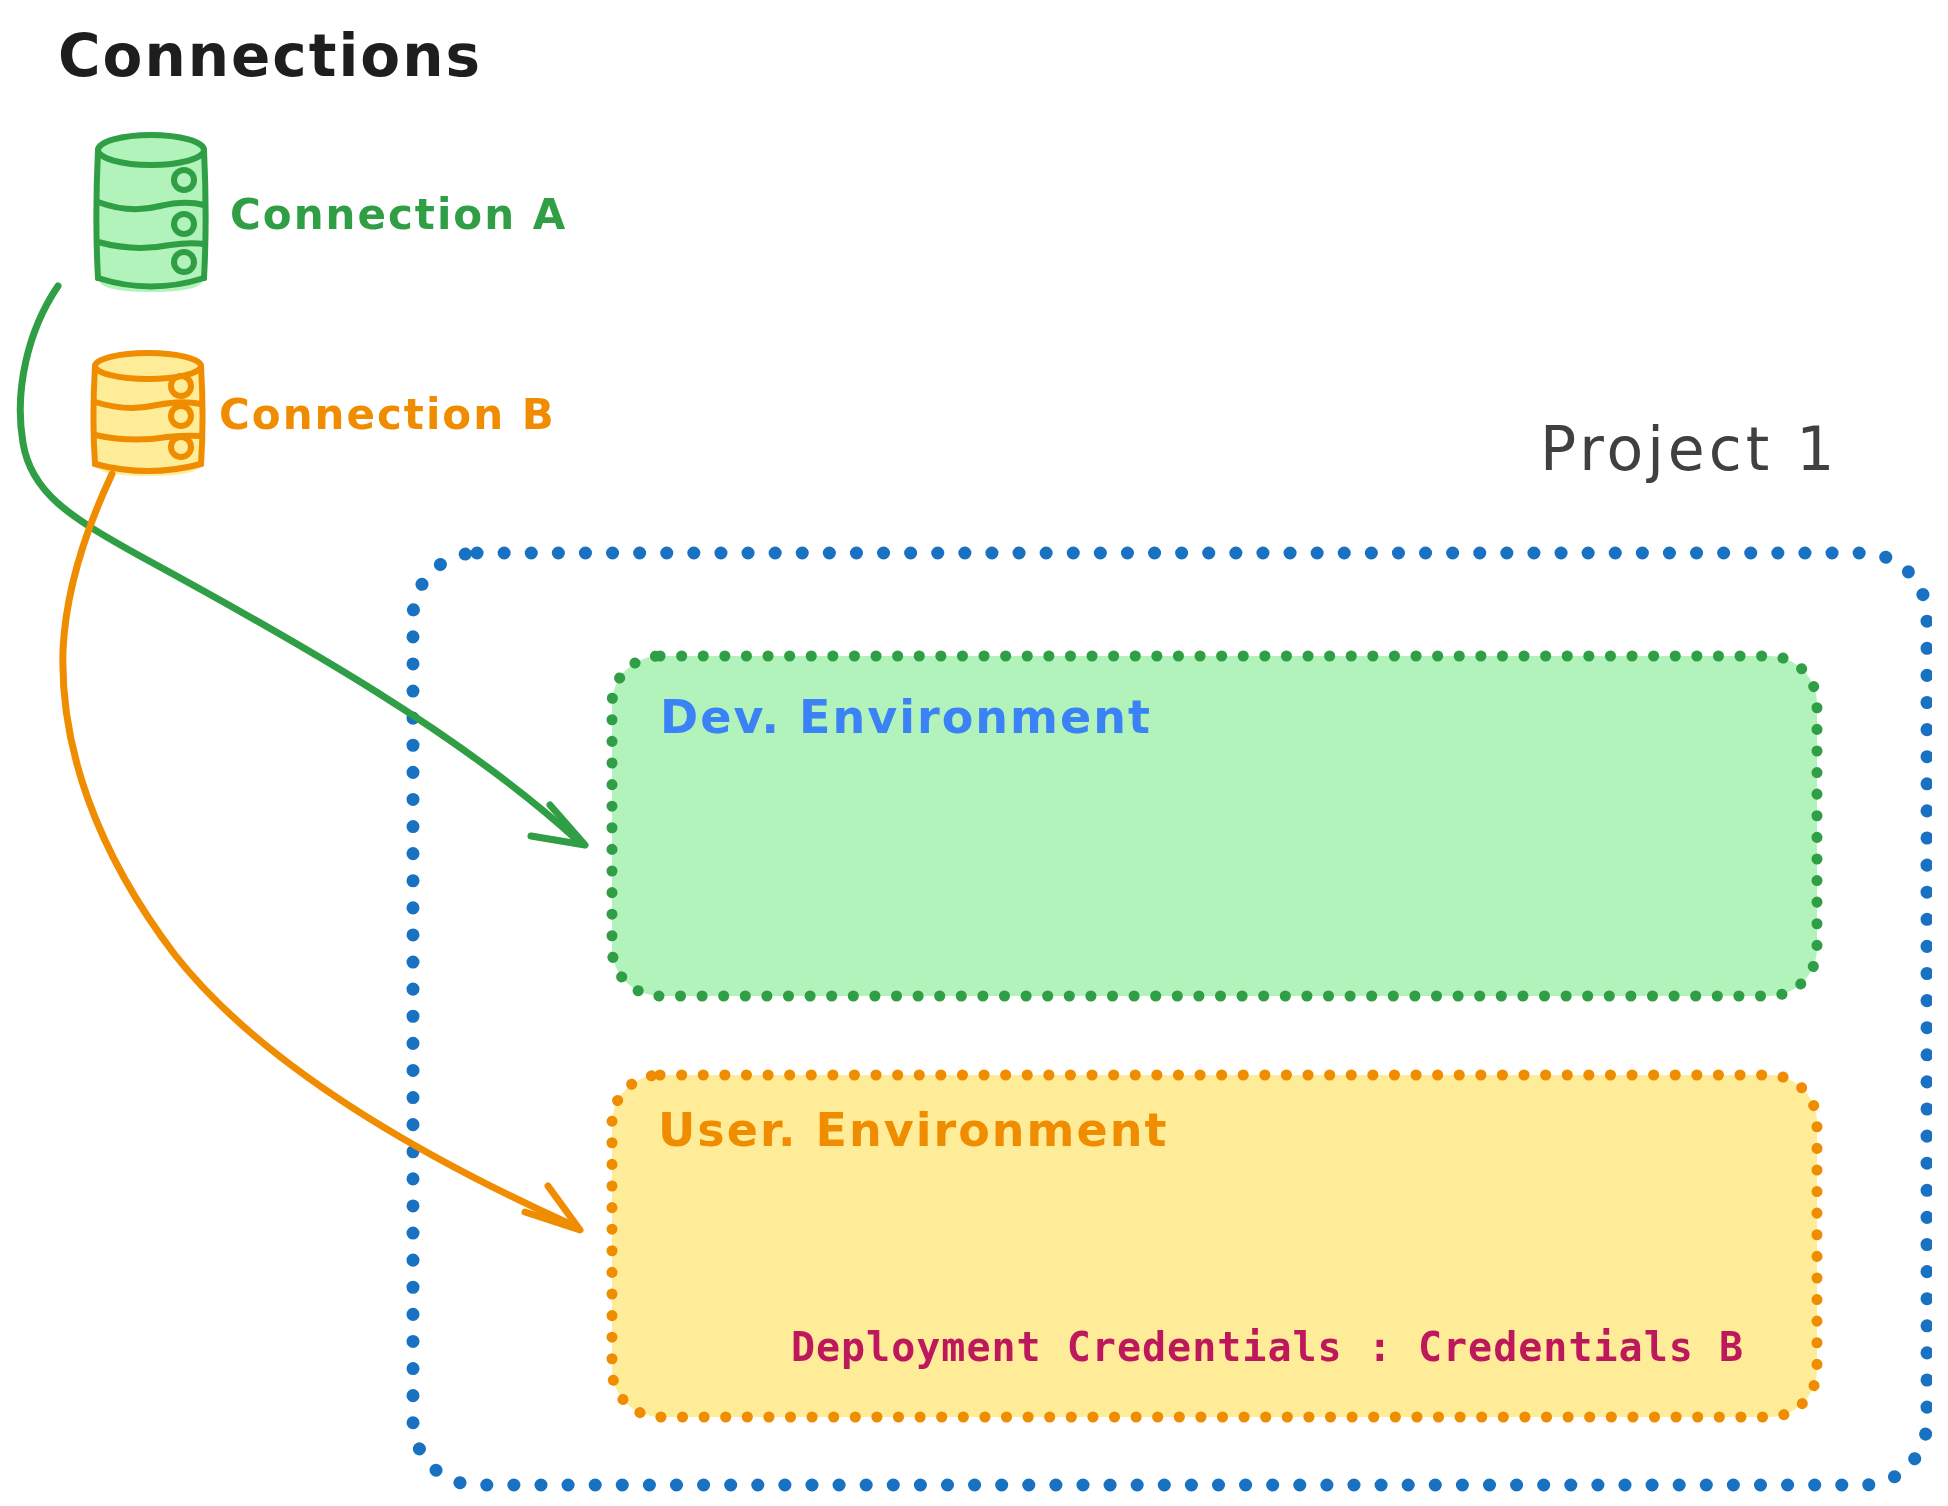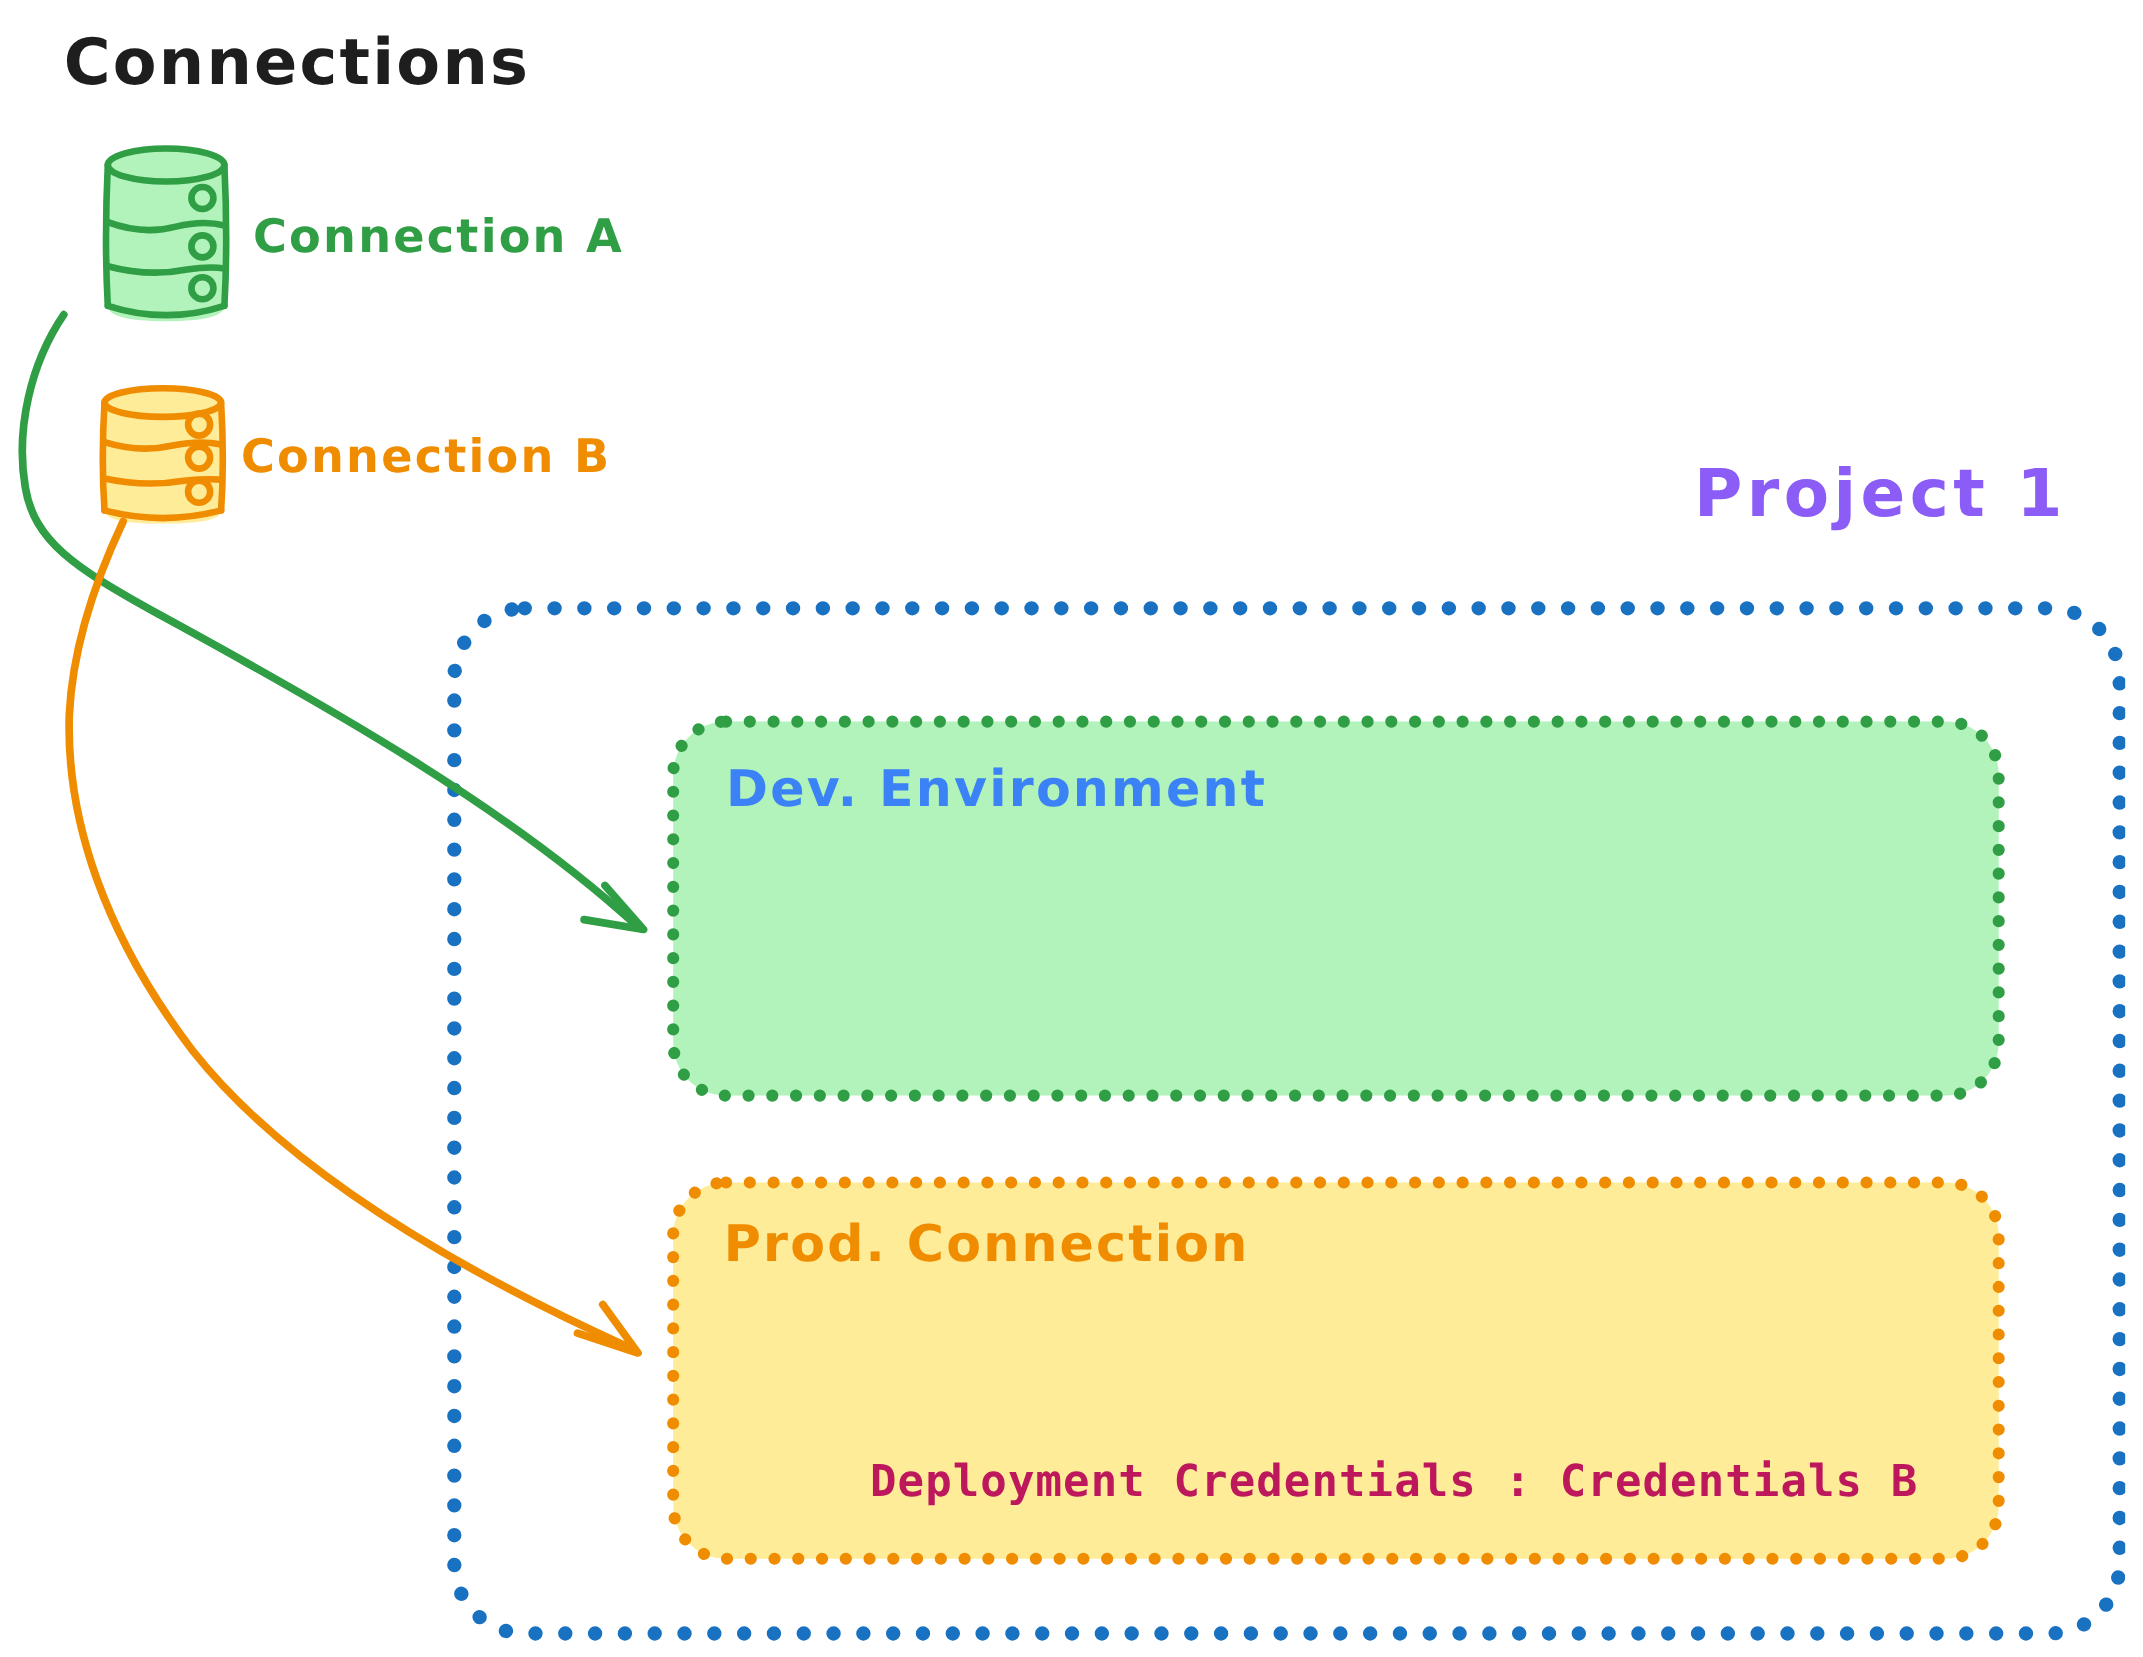--- a/index.html
+++ b/index.html
@@ -18,22 +18,22 @@
     font-size: 58px; font-weight: 700; letter-spacing: 2px;
     color: #1e1e1e;
   }
   .conn-label {
     font-size: 42px; font-weight: 600; letter-spacing: 2px;
   }
   .conn-a { left: 230px; top: 190px; color: #2f9e44; }
   .conn-b { left: 219px; top: 390px; color: #f08c00; }
   .project-label {
     left: 1540px; top: 414px;
-    font-size: 60px; font-weight: 700; letter-spacing: 4px;
-    color: #8b5cf6;
+    font-size: 60px; font-weight: 400; letter-spacing: 4px;
+    color: #404040;
   }
   .env-name {
     font-size: 46px; font-weight: 600; letter-spacing: 2px;
   }
   .dev-name  { left: 660px; top: 690px;  color: #3b82f6; }
   .prod-name { left: 658px; top: 1103px; color: #f08c00; }
   .env-cred {
     font-family: "DejaVu Sans Mono", "Liberation Mono", monospace;
     font-size: 40px; font-weight: 600; letter-spacing: 1px;
     right: 188px; text-align: right;
@@ -99,16 +99,16 @@
 
   <div class="label conn-label conn-b">Connection B</div>
 
   <div class="label conn-label conn-a">Connection A</div>
 
   <div class="label project-label">Project 1</div>
 
   <div class="label env-name dev-name">Dev. Environment</div>
 
 
-  <div class="label env-name prod-name">Prod. Connection</div>
+  <div class="label env-name prod-name">User. Environment</div>
 
   <div class="label env-cred prod-cred">Deployment Credentials : Credentials B</div>
 </div>
 
 </body></html>

